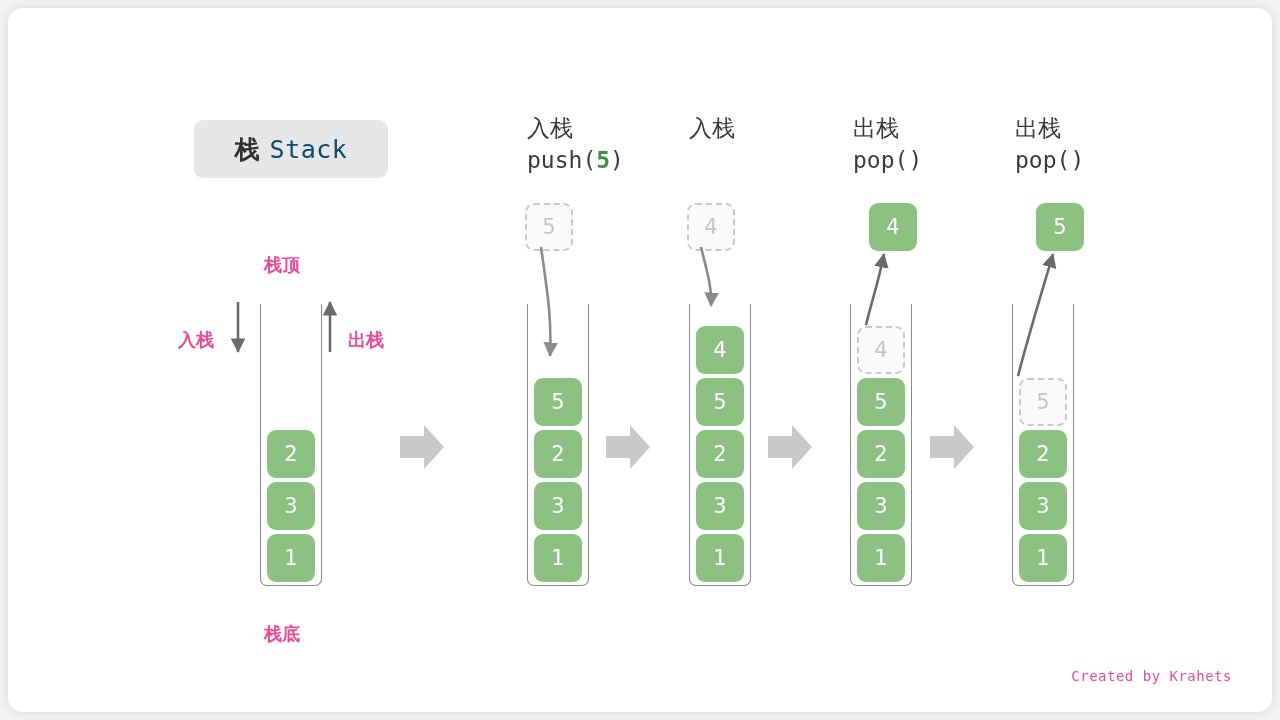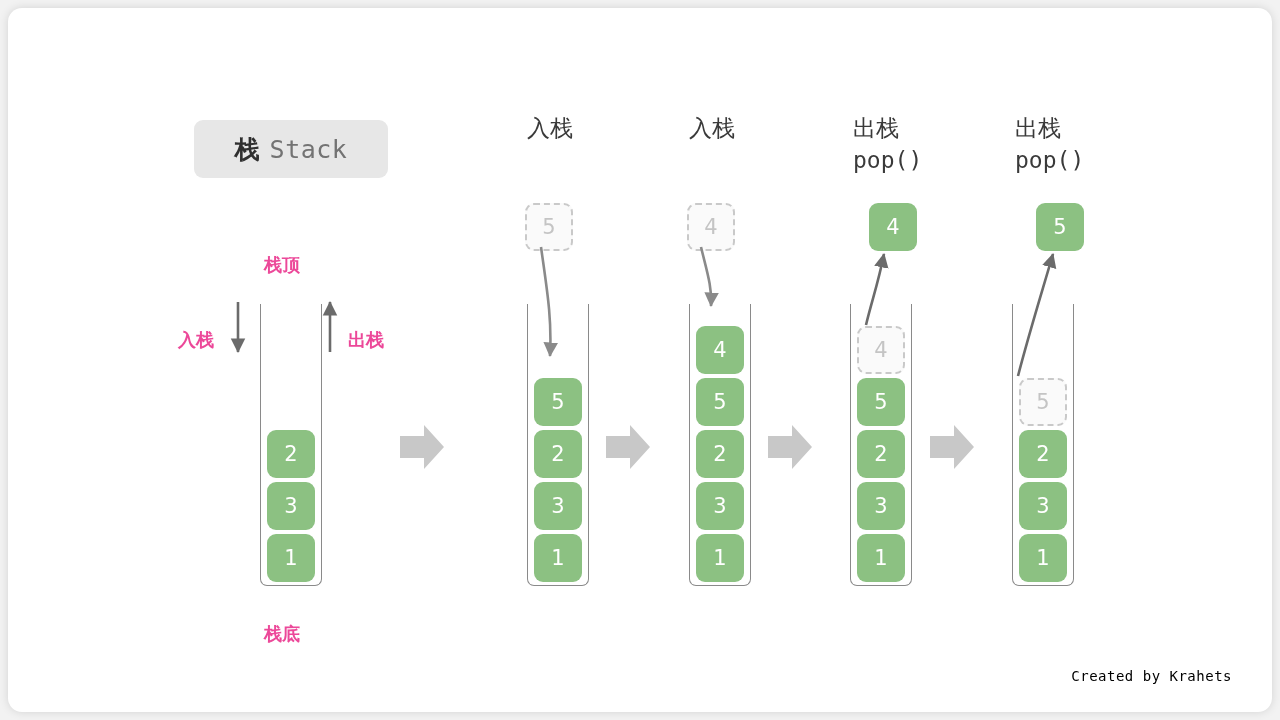--- a/index.html
+++ b/index.html
@@ -46,21 +46,21 @@
   }
   #title-chip .cjk {
     font-family: "DejaVu Sans", sans-serif;
     font-weight: bold;
     font-size: 25px;
     color: #2f2f2f;
   }
   #title-chip .mono {
     font-family: "DejaVu Sans Mono", monospace;
     font-size: 25px;
-    color: #737373;
+    color: #0c4a6e;
     letter-spacing: 0.5px;
   }
 
   
   .cap-label {
     position: absolute;
     font-family: "DejaVu Sans", sans-serif;
     font-weight: bold;
     font-size: 18px;
     color: #ec4899;
@@ -160,21 +160,21 @@
     pointer-events: none;
   }
 
   
   #watermark {
     position: absolute;
     right: 40px;
     bottom: 28px;
     font-family: "DejaVu Sans Mono", monospace;
     font-size: 14px;
-    color: #000000;
+    color: #ec4899;
     letter-spacing: 0.5px;
   }
 </style>
 </head>
 <body>
 
 <div id="page">
   <div id="card">
 
     <div id="title-chip">
@@ -183,20 +183,21 @@
     </div>
 
     <div class="cap-label" style="left:256px; top:245px;">栈顶</div>
     <div class="cap-label" style="left:256px; top:614px;">栈底</div>
 
     <div class="cap-label" style="left:170px; top:320px;">入栈</div>
     <div class="cap-label" style="left:340px; top:320px;">出栈</div>
 
     <div class="col-head" style="left:519px; top:105px;">
       <div class="line1">入栈</div>
+      <div class="line2"><span>push(</span><span class="arg">5</span><span>)</span></div>
     </div>
 
     <div class="col-head" style="left:681px; top:105px;">
       <div class="line1">入栈</div>
     </div>
 
     <div class="col-head" style="left:845px; top:105px;">
       <div class="line1">出栈</div>
       <div class="line2"><span>pop(</span><span class="arg"></span><span>)</span></div>
     </div>

